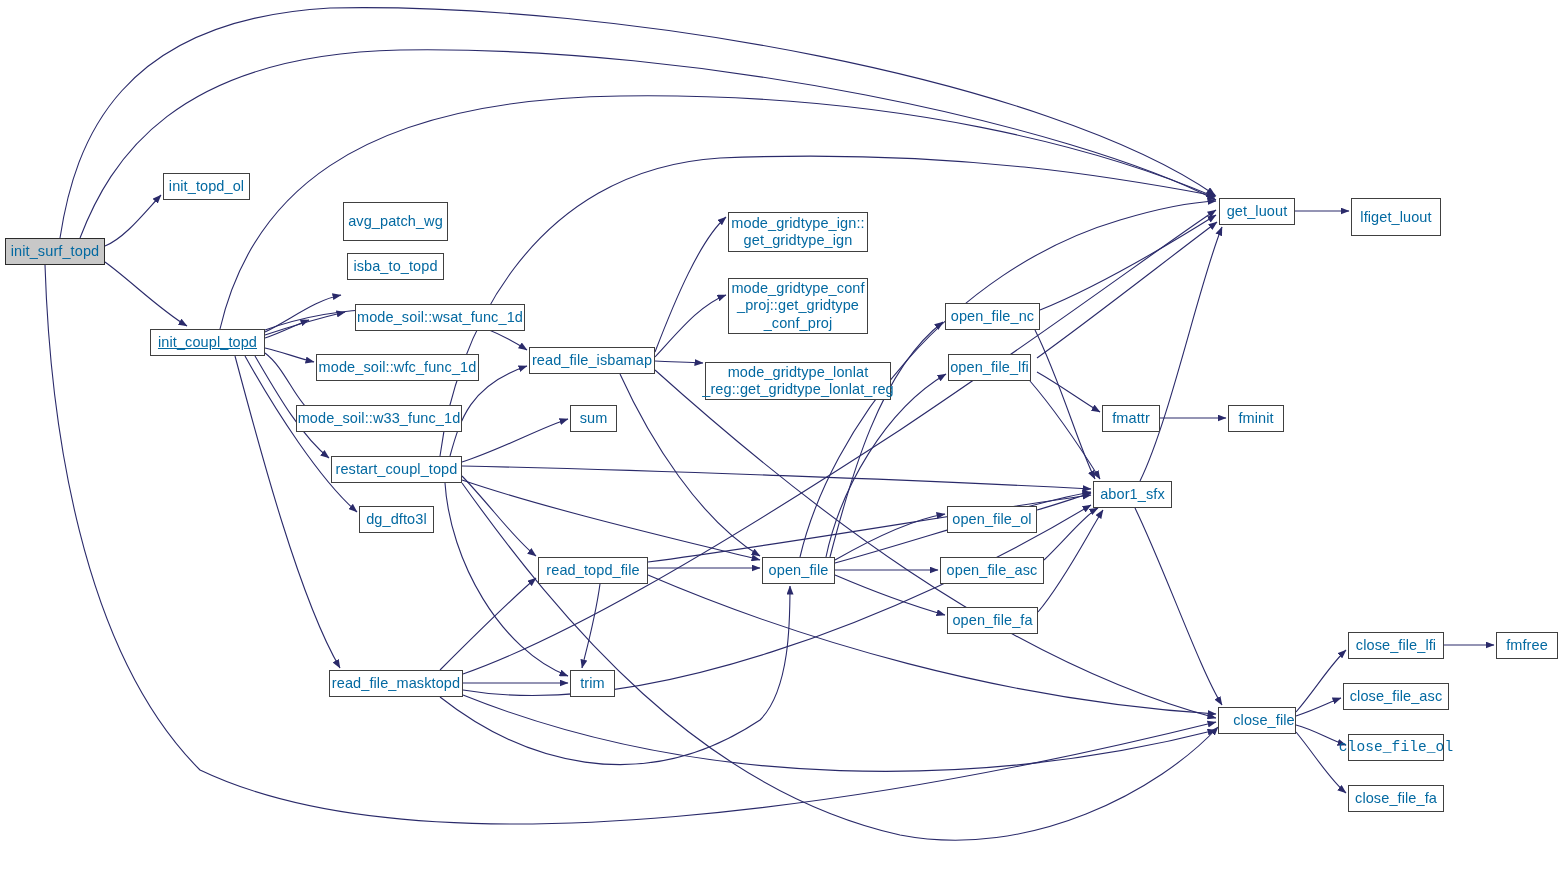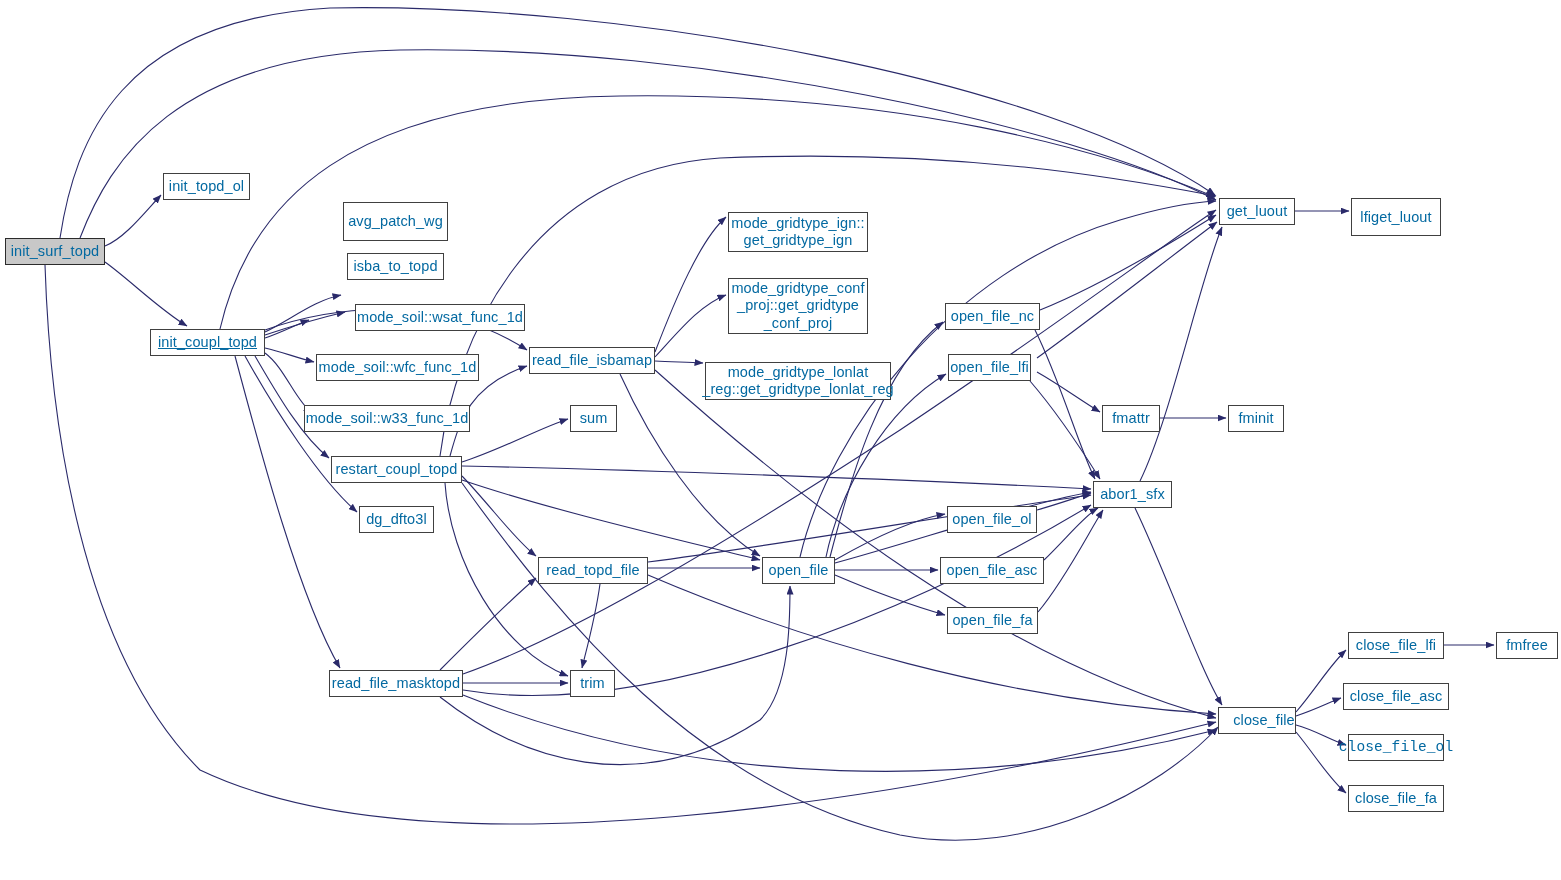--- a/index.html
+++ b/index.html
@@ -126,21 +126,21 @@
       </g>
   </svg>
   <div id="node-layer">
       <div class="node highlight" style="left: 5px; top: 238px; width: 100px; height: 27px;">init_surf_topd</div>
       <div class="node" style="left: 163px; top: 173px; width: 87px; height: 27px;">init_topd_ol</div>
       <div class="node" style="left: 150px; top: 329px; width: 115px; height: 27px; text-decoration: underline;">init_coupl_topd</div>
       <div class="node" style="left: 343px; top: 202px; width: 105px; height: 39px;">avg_patch_wg</div>
       <div class="node" style="left: 347px; top: 253px; width: 97px; height: 27px;">isba_to_topd</div>
       <div class="node" style="left: 319px; top: 304px; width: 170px; height: 27px; margin-left: 36px;">mode_soil::wsat_func_1d</div>
       <div class="node" style="left: 316px; top: 354px; width: 163px; height: 27px;">mode_soil::wfc_func_1d</div>
-      <div class="node" style="left: 304px; top: 405px; width: 166px; height: 27px;">mode_soil::w33_func_1d</div>
+      <div class="node" style="left: 296px; top: 405px; width: 166px; height: 27px;">mode_soil::w33_func_1d</div>
       <div class="node" style="left: 331px; top: 456px; width: 131px; height: 27px;">restart_coupl_topd</div>
       <div class="node" style="left: 359px; top: 506px; width: 75px; height: 27px;">dg_dfto3l</div>
       <div class="node" style="left: 329px; top: 670px; width: 134px; height: 27px;">read_file_masktopd</div>
       <div class="node" style="left: 570px; top: 405px; width: 47px; height: 27px;">sum</div>
       <div class="node" style="left: 570px; top: 670px; width: 45px; height: 27px;">trim</div>
       <div class="node" style="left: 529px; top: 347px; width: 126px; height: 27px;">read_file_isbamap</div>
       <div class="node" style="left: 538px; top: 557px; width: 110px; height: 27px;">read_topd_file</div>
       <div class="node multiline" style="left: 728px; top: 194px; width: 140px; height: 40px;">mode_gridtype_ign::
 get_gridtype_ign</div>
       <div class="node multiline" style="left: 728px; top: 260px; width: 140px; height: 56px;">mode_gridtype_conf

